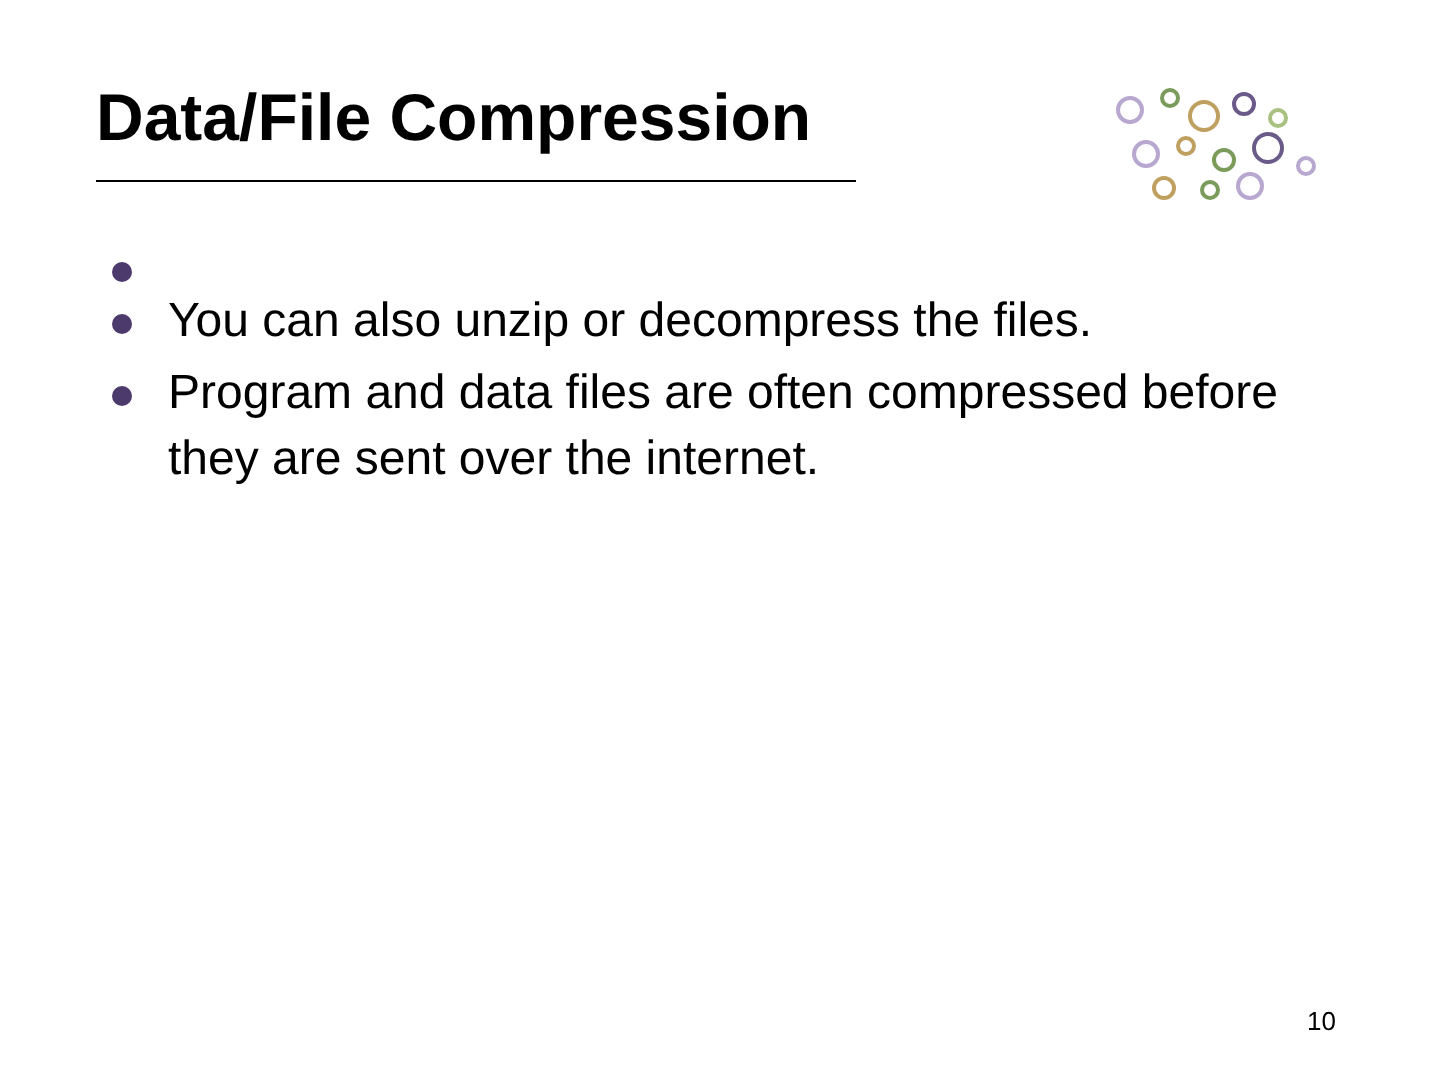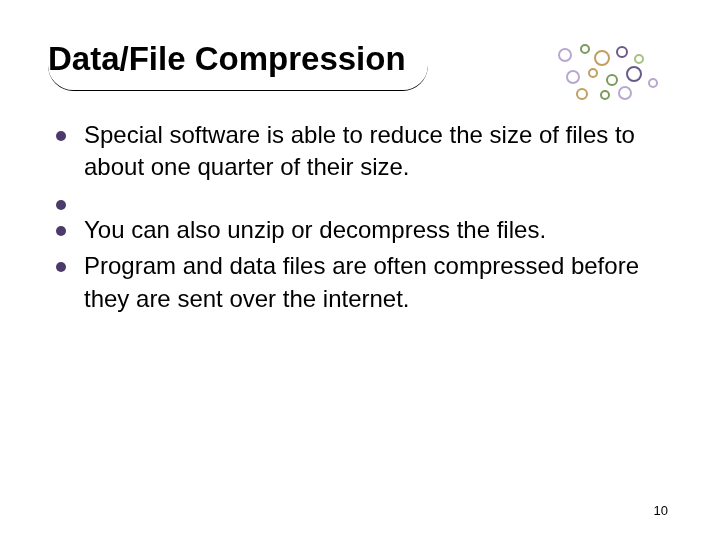--- a/index.html
+++ b/index.html
@@ -1,15 +1,15 @@
 <!DOCTYPE html>
 <html><head>
 <meta charset="utf-8">
 <style>
-  * { margin: 0; padding: 0; box-sizing: border-box; border-radius: 27px; }
+  * { margin: 0; padding: 0; box-sizing: border-box; }
   html, body { width: 720px; height: 540px; background: #fff; font-family: Arial, Helvetica, sans-serif; }
   .slide {
     width: 720px;
     height: 540px;
     position: relative;
     padding: 40px 48px 0 48px;
   }
   .deco {
     position: absolute;
     top: 44px;
@@ -89,24 +89,20 @@
     <span class="ring" style="width:12px;height:12px;border:2px solid #c0a060;top:44px;left:24px;"></span>
     <span class="ring" style="width:10px;height:10px;border:2px solid #7a9b5a;top:46px;left:48px;"></span>
     <span class="ring" style="width:14px;height:14px;border:2px solid #b8a8d0;top:42px;left:66px;"></span>
   </div>
 
   <h1 class="title">Data/File Compression</h1>
 
   <div class="content">
     <div class="item">
       <span class="bullet"></span>
-      <span class="text">Special software is able to reduce the size of files to about one quarter of their size.</span>
-    </div>
-    <div class="item">
-      <span class="bullet"></span>
     </div>
     <div class="item">
       <span class="bullet"></span>
       <span class="text">You can also unzip or decompress the files.</span>
     </div>
     <div class="item">
       <span class="bullet"></span>
       <span class="text">Program and data files are often compressed before they are sent over the internet.</span>
     </div>
   </div>

